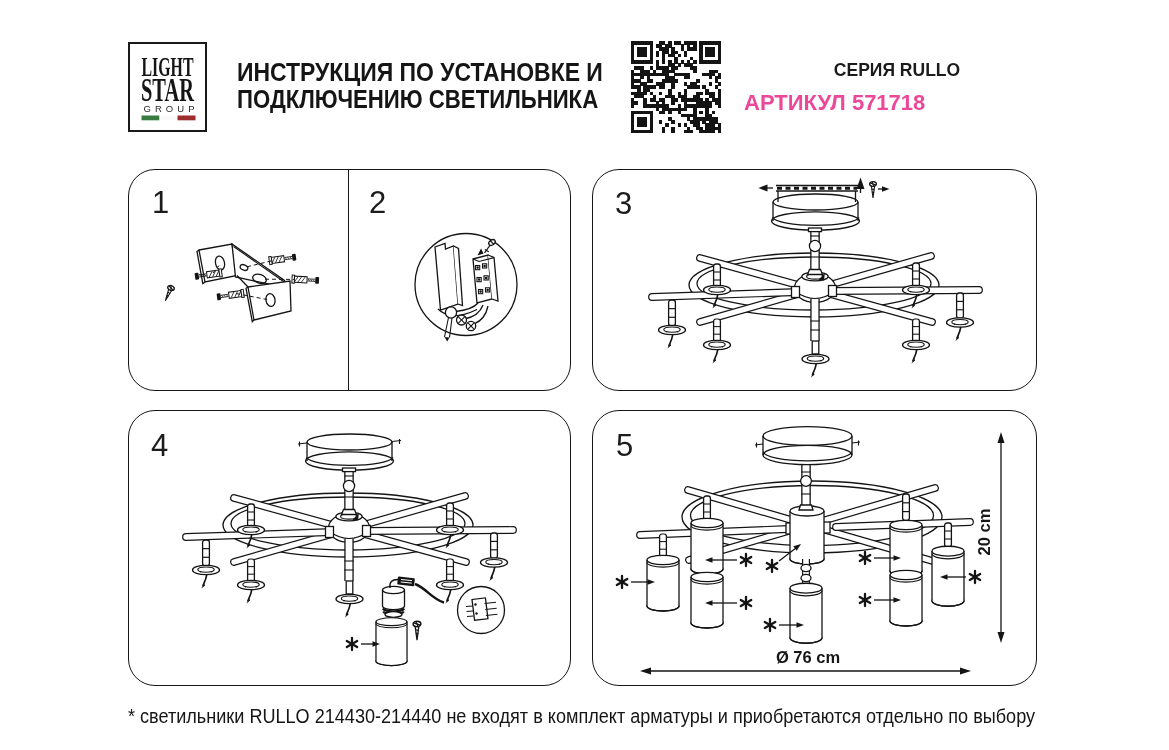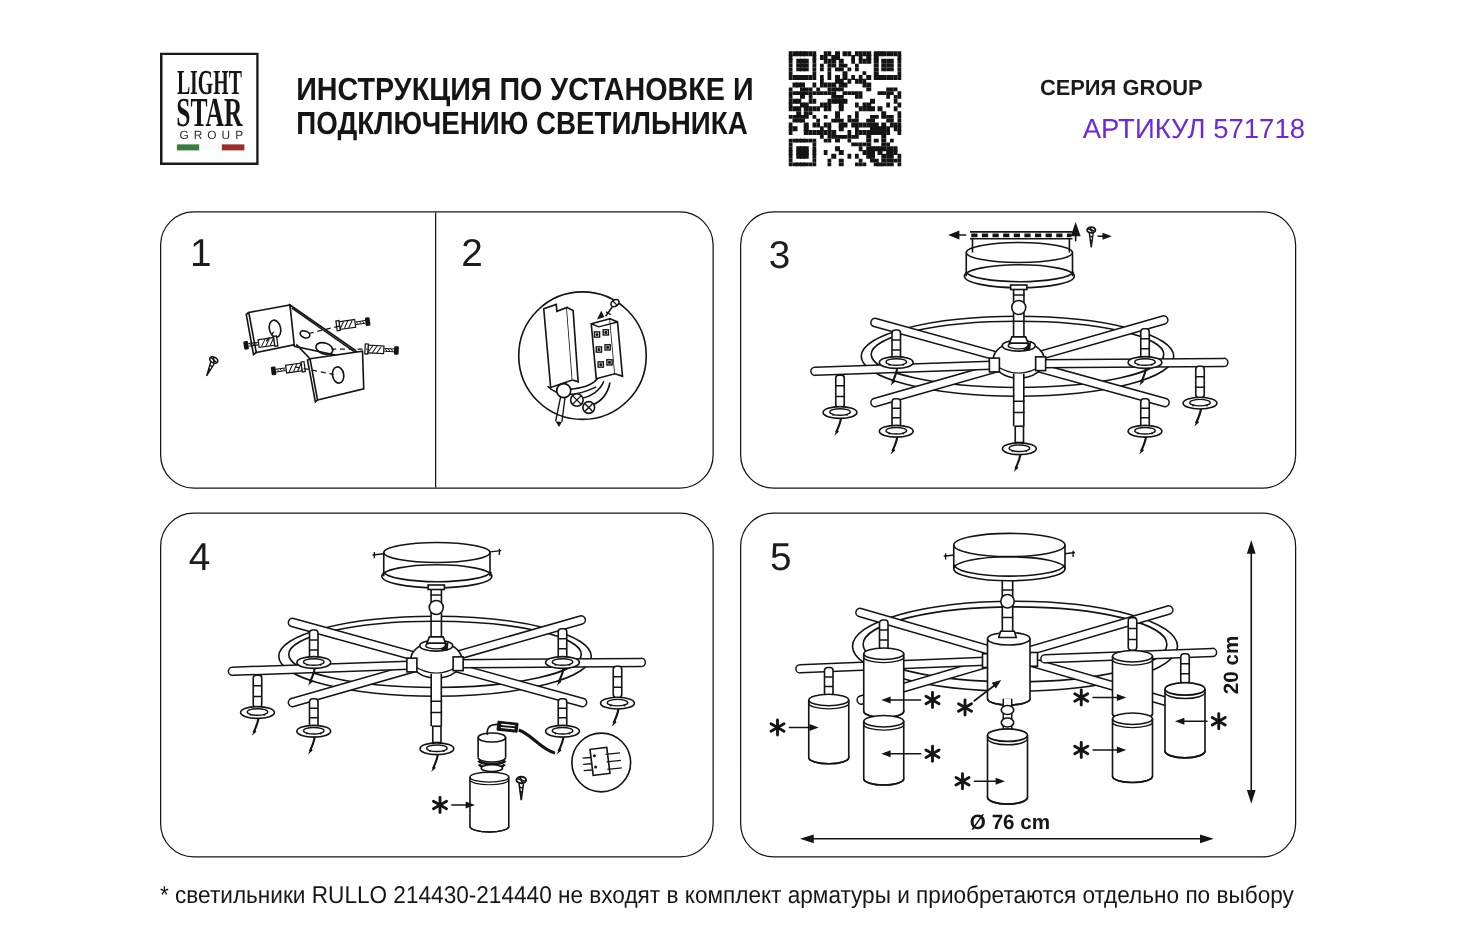--- a/index.html
+++ b/index.html
@@ -9,22 +9,22 @@
   
   #logo-box{left:128px;top:42px;width:79px;height:90px;}
   #title{left:237px;top:59px;font-size:25.5px;font-weight:bold;line-height:26.5px;
          white-space:nowrap;color:#151515;}
   #title div{transform-origin:left top;}
   #title div:nth-child(1){transform:scaleX(0.90);}
   #title div:nth-child(2){transform:scaleX(0.87);}
   #qr{left:631px;top:41px;width:90px;height:92px;position:absolute;}
   #series{left:747px;top:60px;width:300px;text-align:center;font-size:17.5px;
           font-weight:bold;color:#1b1b1b;}
-  #article{left:744px;top:90px;width:300px;text-align:right;font-size:22px;
-           font-weight:normal;color:#6d28d9;}
+  #article{left:744px;top:90px;width:300px;text-align:left;font-size:22px;
+           font-weight:bold;color:#ec4899;}
   
   .panel{border:1.8px solid #161616;border-radius:27px;box-sizing:border-box;background:#fff;}
   #p12{left:128px;top:169px;width:443px;height:222px;}
   #p3 {left:592px;top:169px;width:445px;height:222px;}
   #p4 {left:128px;top:410px;width:443px;height:276px;}
   #p5 {left:592px;top:410px;width:445px;height:276px;}
   #p12-divider{left:347.5px;top:170px;width:1.6px;height:220px;background:#161616;}
   .stepnum{font-size:31px;color:#1c1c1c;line-height:31px;}
   #n1{left:152px;top:187px;} #n2{left:369px;top:187px;} #n3{left:615px;top:188px;}
   #n4{left:151px;top:430px;} #n5{left:616px;top:430px;}
@@ -594,21 +594,21 @@
     <i style="position:absolute;left:55.86px;top:88.83px;width:3.45px;height:3.52px;background:#141414"></i>
     <i style="position:absolute;left:58.97px;top:88.83px;width:3.45px;height:3.52px;background:#141414"></i>
     <i style="position:absolute;left:68.28px;top:88.83px;width:3.45px;height:3.52px;background:#141414"></i>
     <i style="position:absolute;left:71.38px;top:88.83px;width:3.45px;height:3.52px;background:#141414"></i>
     <i style="position:absolute;left:74.48px;top:88.83px;width:3.45px;height:3.52px;background:#141414"></i>
     <i style="position:absolute;left:77.59px;top:88.83px;width:3.45px;height:3.52px;background:#141414"></i>
     <i style="position:absolute;left:80.69px;top:88.83px;width:3.45px;height:3.52px;background:#141414"></i>
     <i style="position:absolute;left:86.90px;top:88.83px;width:3.45px;height:3.52px;background:#141414"></i>
   </div>
 
-<div class="abs" id="series">СЕРИЯ GROUP</div>
+<div class="abs" id="series">СЕРИЯ RULLO</div>
 <div class="abs" id="article">АРТИКУЛ 571718</div>
 
 <div class="abs panel" id="p12"></div>
 <div class="abs panel" id="p3"></div>
 <div class="abs panel" id="p4"></div>
 <div class="abs panel" id="p5"></div>
 <div class="abs" id="p12-divider"></div>
 
 <div class="abs stepnum" id="n1">1</div>
 <div class="abs stepnum" id="n2">2</div>

